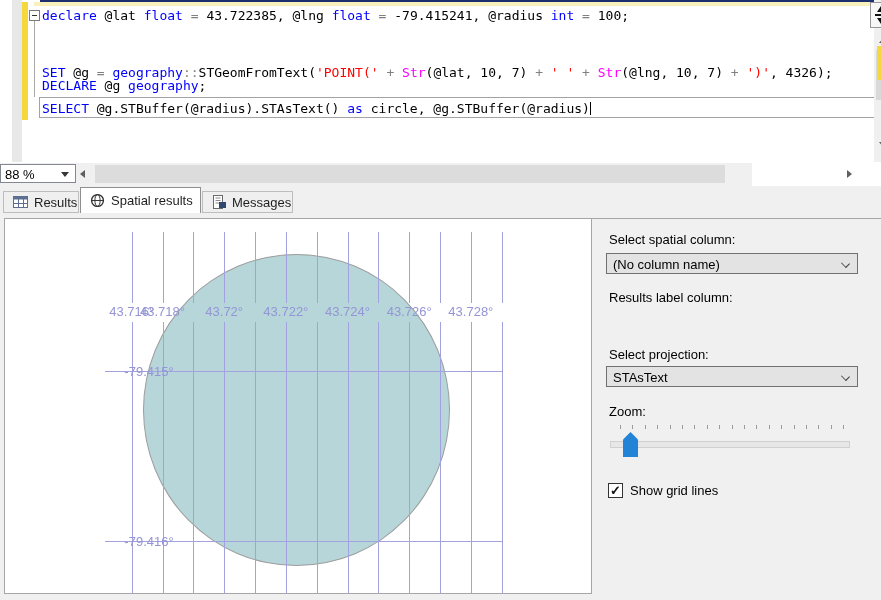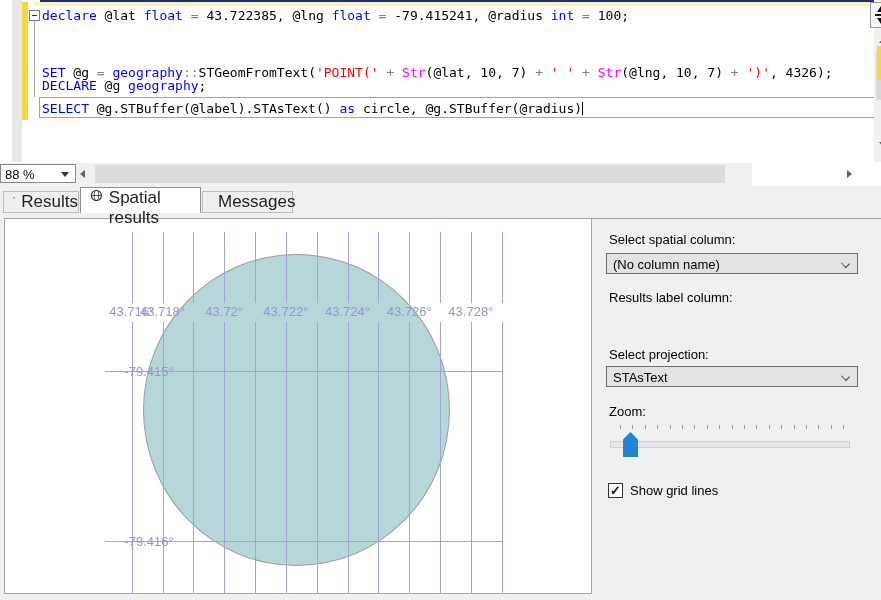--- a/index.html
+++ b/index.html
@@ -38,21 +38,21 @@
   .hscroll-row { position:absolute; left:0; top:163px; width:752px; height:23px; background:#f0f0f0; }
   .zoom-combo { position:absolute; left:0; top:1px; width:76px; height:19px; background:#fff; border:1px solid #828790; font-size:13px; }
   .zoom-combo .val { position:absolute; left:4px; top:2px; }
   .zoom-combo .arr { position:absolute; right:6px; top:7px; width:0; height:0; border-left:4px solid transparent; border-right:4px solid transparent; border-top:5px solid #373737; }
   .hscroll-left { position:absolute; left:80px; top:7px; }
   .hscroll-thumb { position:absolute; left:95px; top:2px; width:630px; height:18px; background:#dcdcdc; }
   .hscroll-right { position:absolute; left:847px; top:7px; }
 
   
   .results { position:absolute; left:0; top:186px; width:881px; height:414px; background:#f0f0f0; }
-  .tab { position:absolute; display:flex; align-items:flex-start; gap:6px; font-size:17px; color:#1e1e1e; padding-left:9px; }
+  .tab { position:absolute; display:flex; align-items:center; gap:6px; font-size:13px; color:#1e1e1e; padding-left:9px; }
   .tab-inactive { top:5px; height:22px; background:#efefef; border:1px solid #bdbdbd; }
   .tab-active { top:1px; height:26px; background:#ffffff; border:1px solid #8f8f8f; border-bottom:none; z-index:2; }
 
   .chart { position:absolute; left:4px; top:32px; width:588px; height:376px; background:#fff; border:1px solid #a6a6a6; overflow:hidden; }
   .geo-circle { position:absolute; left:138px; top:35px; width:307px; height:312px; background:#b7d6da; border:1px solid #9d9d9d; border-radius:50%; z-index:1; }
   .vgrid { position:absolute; width:1px; background:#a2a2df; z-index:2; }
   .hgrid { position:absolute; height:1px; background:#a2a2df; z-index:2; }
   .axis-label { position:absolute; font-size:13px; color:#9494d6; white-space:nowrap; z-index:3; }
 
   .panel { position:absolute; left:592px; top:32px; width:289px; height:382px; background:#f0f0f0; border-top:1px solid #a6a6a6; font-size:13px; color:#000;text-align:right; }
@@ -79,21 +79,21 @@
     <div class="change-bar"></div>
     <div class="collapse-box">
         <div class="minus"></div>
       </div>
     <div class="outline-vline"></div>
     <div class="line-select-box"></div>
     <div id="code-lines">
         <div class="code-line" style="top: 8px;"><span class="tk-k">declare</span><span class="tk-n"> @lat </span><span class="tk-k">float</span><span class="tk-n"> </span><span class="tk-o">=</span><span class="tk-n"> 43.722385, @lng </span><span class="tk-k">float</span><span class="tk-n"> </span><span class="tk-o">=</span><span class="tk-n"> -79.415241, @radius </span><span class="tk-k">int</span><span class="tk-n"> </span><span class="tk-o">=</span><span class="tk-n"> 100;</span></div>
         <div class="code-line" style="top: 46px; margin-top: 32px;"><span class="tk-k">DECLARE</span><span class="tk-n"> @g </span><span class="tk-k">geography</span><span class="tk-n">;</span></div>
         <div class="code-line" style="top: 65px;"><span class="tk-k">SET</span><span class="tk-n"> @g </span><span class="tk-o">=</span><span class="tk-n"> </span><span class="tk-k">geography</span><span class="tk-o">::</span><span class="tk-n">STGeomFromText(</span><span class="tk-s">'POINT('</span><span class="tk-n"> </span><span class="tk-o">+</span><span class="tk-n"> </span><span class="tk-f">Str</span><span class="tk-n">(@lat, 10, 7) </span><span class="tk-o">+</span><span class="tk-n"> </span><span class="tk-s">' '</span><span class="tk-n"> </span><span class="tk-o">+</span><span class="tk-n"> </span><span class="tk-f">Str</span><span class="tk-n">(@lng, 10, 7) </span><span class="tk-o">+</span><span class="tk-n"> </span><span class="tk-s">')'</span><span class="tk-n">, 4326);</span></div>
-        <div class="code-line" style="top: 101px;"><span class="tk-k">SELECT</span><span class="tk-n"> @g.STBuffer(@label).STAsText() </span><span class="tk-k">as</span><span class="tk-n"> circle, @g.STBuffer(@radius)</span><span class="caret"></span></div>
+        <div class="code-line" style="top: 101px;"><span class="tk-k">SELECT</span><span class="tk-n"> @g.STBuffer(@radius).STAsText() </span><span class="tk-k">as</span><span class="tk-n"> circle, @g.STBuffer(@radius)</span><span class="caret"></span></div>
       </div>
 
     <div class="vscroll"></div>
     <div class="vscroll-thumb"></div>
     <div class="scroll-marker-yellow"></div>
     <div class="scroll-marker-blue"></div>
     <div class="vscroll-up tri-up"></div>
     <div class="vscroll-down tri-down"></div>
     <div class="split-btn">
       <svg width="20" height="24" viewBox="0 0 20 24">

